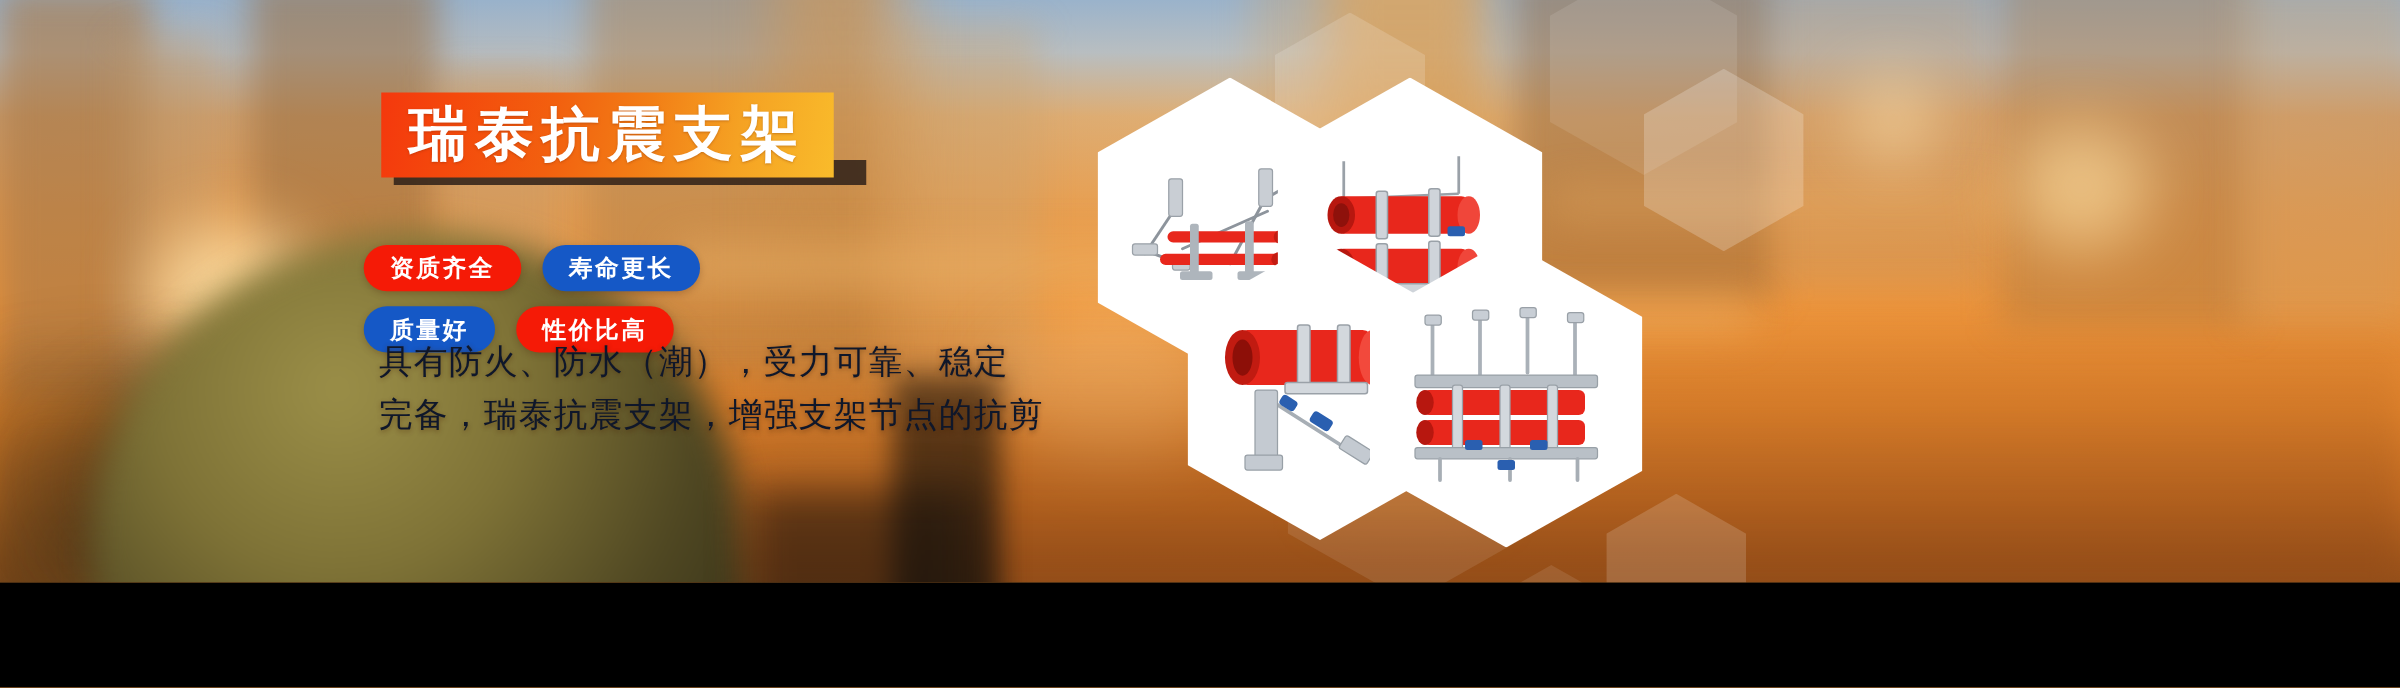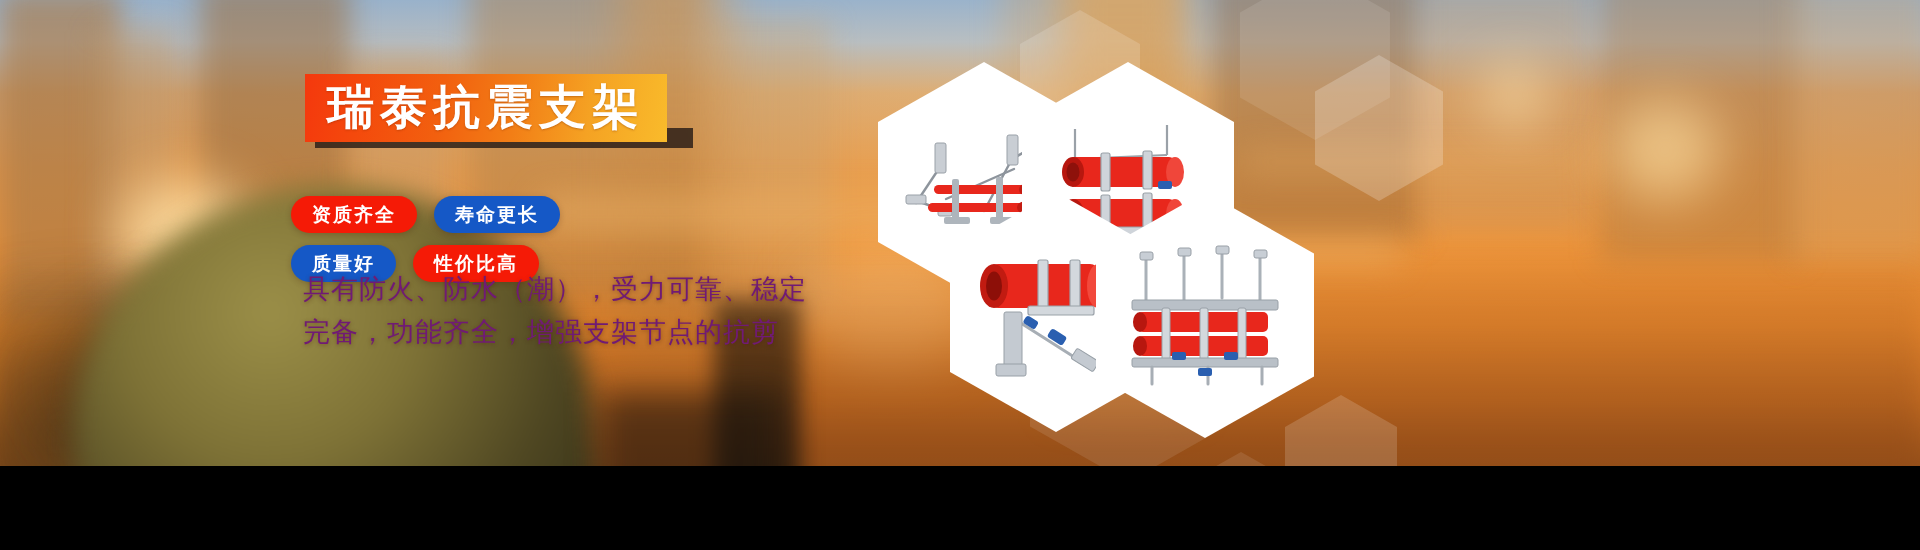--- a/index.html
+++ b/index.html
@@ -156,21 +156,21 @@
     color:#ffffff;font-size:19px;font-weight:bold;letter-spacing:2px;
     white-space:nowrap;
     box-shadow:0 2px 6px rgba(60,20,0,.22);
   }
   .tag-red{background:#f51a06;}
   .tag-blue{background:#1558c6;}
   .tag-orange{background:#f4690f;}
 
   .desc{
     position:absolute;left:303px;top:268px;width:560px;
-    color:#701a75;font-size:27px;line-height:1.58;
+    color:#0f172a;font-size:27px;line-height:1.58;
     letter-spacing:1px;
     text-shadow:0 1px 4px rgba(70,30,0,.45);
   }
   .desc p{margin:0;}
 </style>
 </head>
 <body>
 
 <div id="banner">
 
@@ -385,17 +385,17 @@
         <span class="tag tag-blue">寿命更长</span>
       </div>
       <div class="tag-row">
         <span class="tag tag-blue">质量好</span>
         <span class="tag tag-red">性价比高</span>
       </div>
     </div>
 
     <div class="desc">
       <p>具有防火、防水（潮），受力可靠、稳定</p>
-      <p>完备，功能齐全，增强支架节点的抗剪</p>
+      <p>完备，瑞泰抗震支架，增强支架节点的抗剪</p>
     </div>
 
   </div>
 </div>
 
 </body></html>

